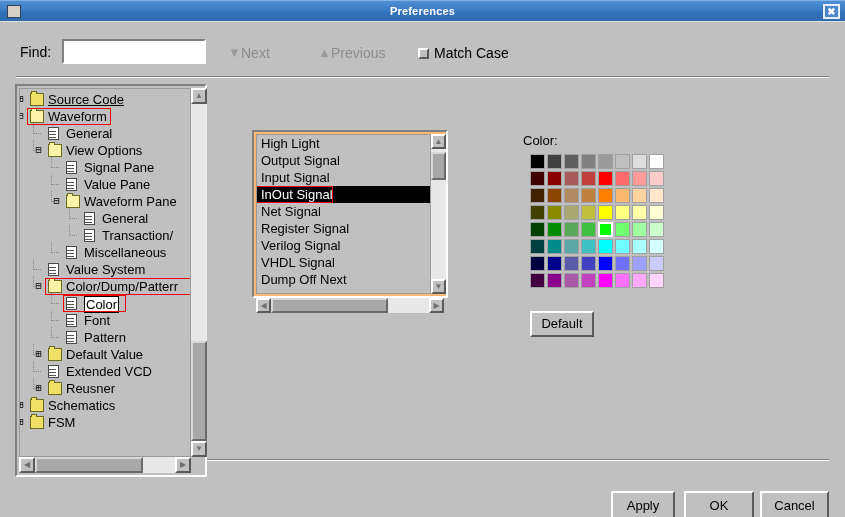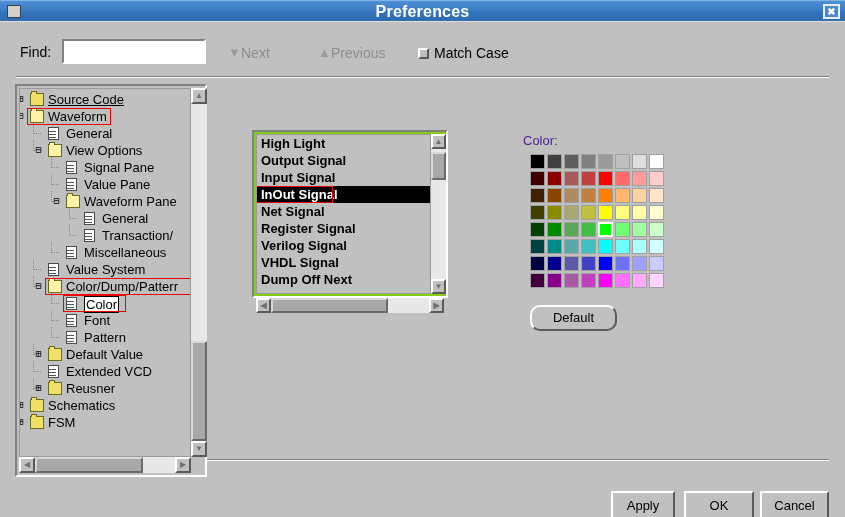--- a/index.html
+++ b/index.html
@@ -30,21 +30,21 @@
     box-sizing: border-box;
   }
   .title-text {
     position: absolute;
     left: 0; top: 0;
     width: 845px;
     height: 21px;
     line-height: 21px;
     text-align: center;
     color: #ffffff;
-    font-size: 16px;
+    font-size: 11px;
     font-weight: bold;
     letter-spacing: 0.2px;
   }
   .sysmenu-btn {
     position: absolute;
     left: 7px; top: 4px;
     width: 14px; height: 13px;
     background: #d4d0c8;
     border: 1px solid #33414f;
     box-sizing: border-box;
@@ -280,25 +280,24 @@
     border: 2px solid;
     border-color: #d8d8d8 #6a6a6a #6a6a6a #d8d8d8;
     box-sizing: border-box;
   }
 
   
   .list-wrap {
     position: absolute;
     left: 252px; top: 108px;
     width: 196px; height: 168px;
-    background: #84cc16;
+    background: #fdba74;
     border: 2px solid;
     border-color: #808080 #ffffff #ffffff #808080;
     box-sizing: border-box;
-    font-weight: bold;
   }
   .list-inner {
     position: absolute;
     left: 2px; top: 2px;
     width: 175px; height: 160px;
     background: #c0c0c0;
     border: 1px solid #9a9a9a;
     box-sizing: border-box;
     overflow: hidden;
   }
@@ -313,21 +312,21 @@
   .litem.selected {
     background: #000000;
     color: #ffffff;
   }
 
   
   .color-label {
     position: absolute;
     left: 523px; top: 111px;
     font-size: 13px;
-    color: #4c1d95;
+    color: #000000;
   }
   .swatch-grid {
     position: absolute;
     left: 530px; top: 132px;
     display: grid;
     grid-template-columns: repeat(8, 15px);
     grid-template-rows: repeat(8, 15px);
     gap: 2px;
   }
   .swatch {
@@ -344,24 +343,23 @@
     border: 2px solid;
     border-color: #ffffff #5a5a5a #5a5a5a #ffffff;
     box-sizing: border-box;
     font-family: "Liberation Sans", sans-serif;
     font-size: 13px;
     color: #000;
     text-align: center;
     cursor: default;
   }
   .btn-default {
-    left: 530px; top: 283px;
-    width: 87px; height: 26px;
+    left: 530px; top: 289px;
+    width: 64px; height: 26px;
     line-height: 22px;
-    border-radius: 10px;
   }
   .btn-apply  { left: 611px; top: 469px; width: 64px; height: 29px; line-height: 25px; }
   .btn-ok     { left: 684px; top: 469px; width: 70px; height: 29px; line-height: 25px; }
   .btn-cancel { left: 760px; top: 469px; width: 69px; height: 29px; line-height: 25px; }
 </style>
 </head>
 <body>
 
 <div class="window">
 

